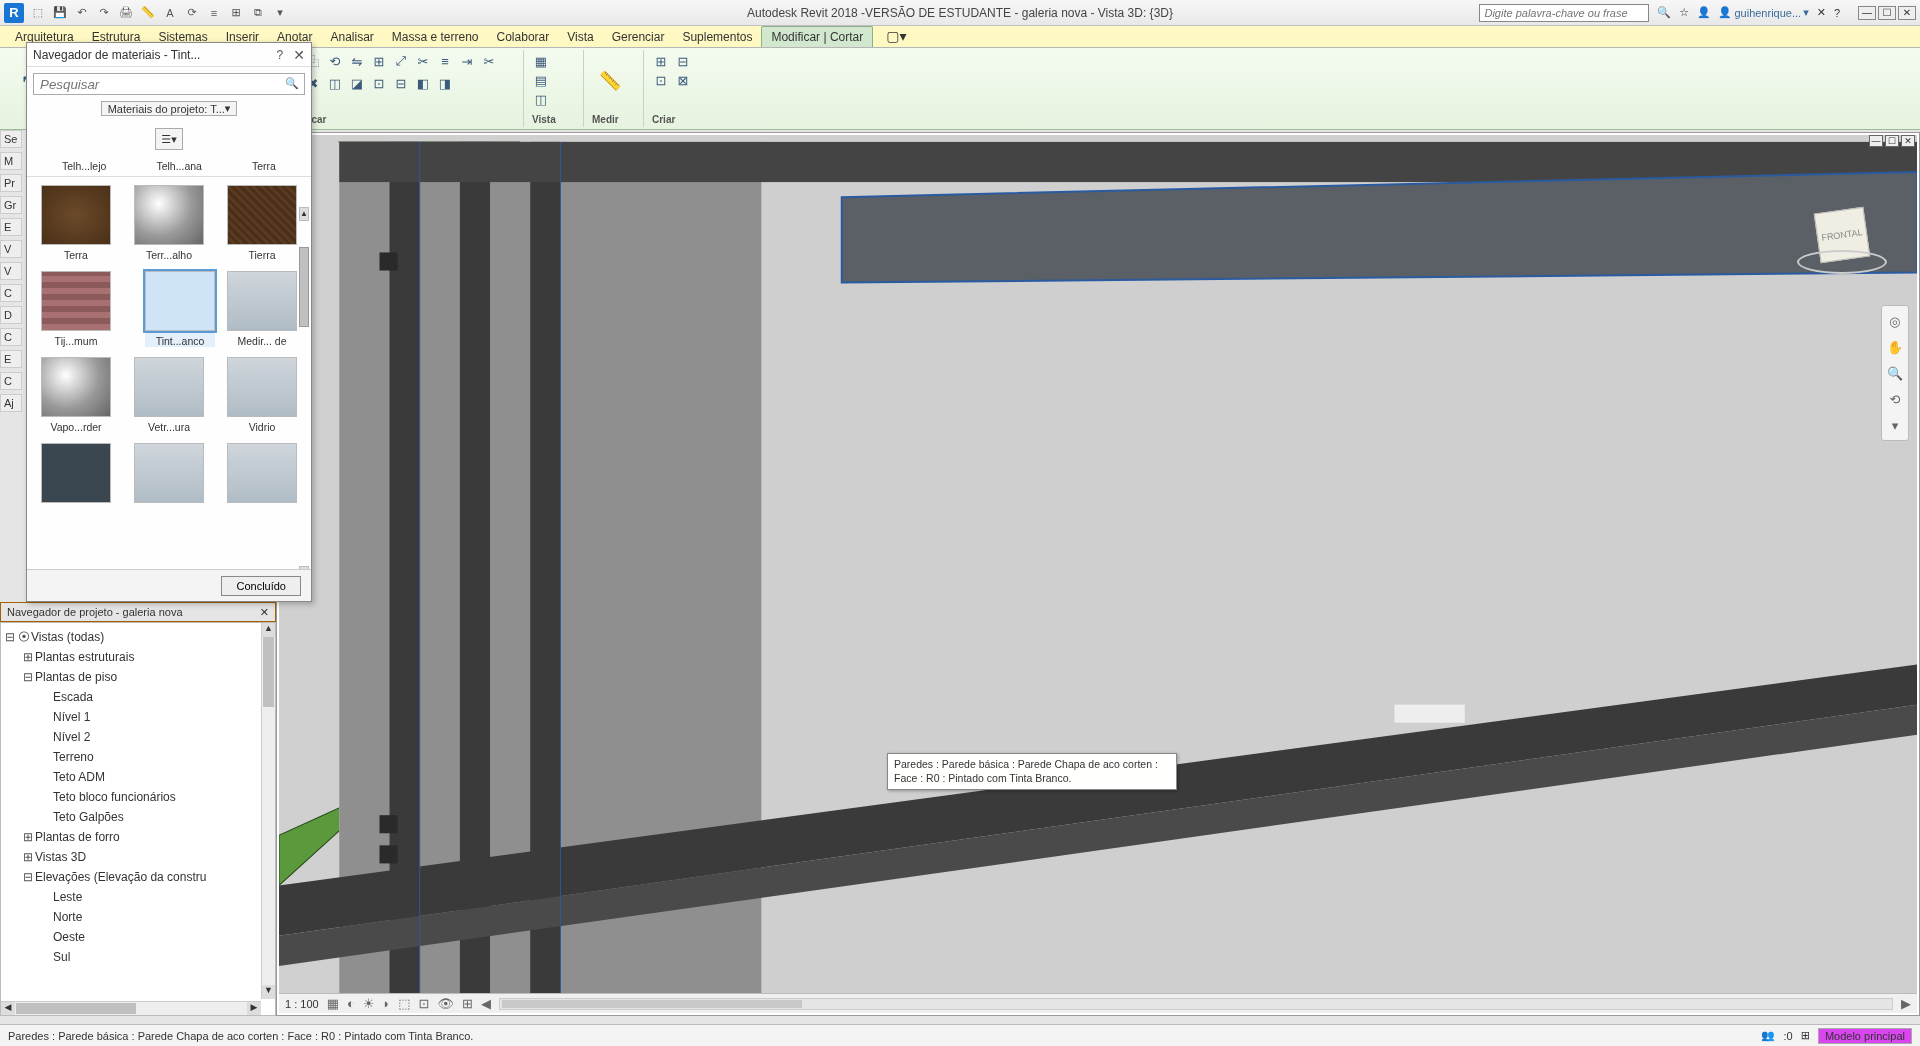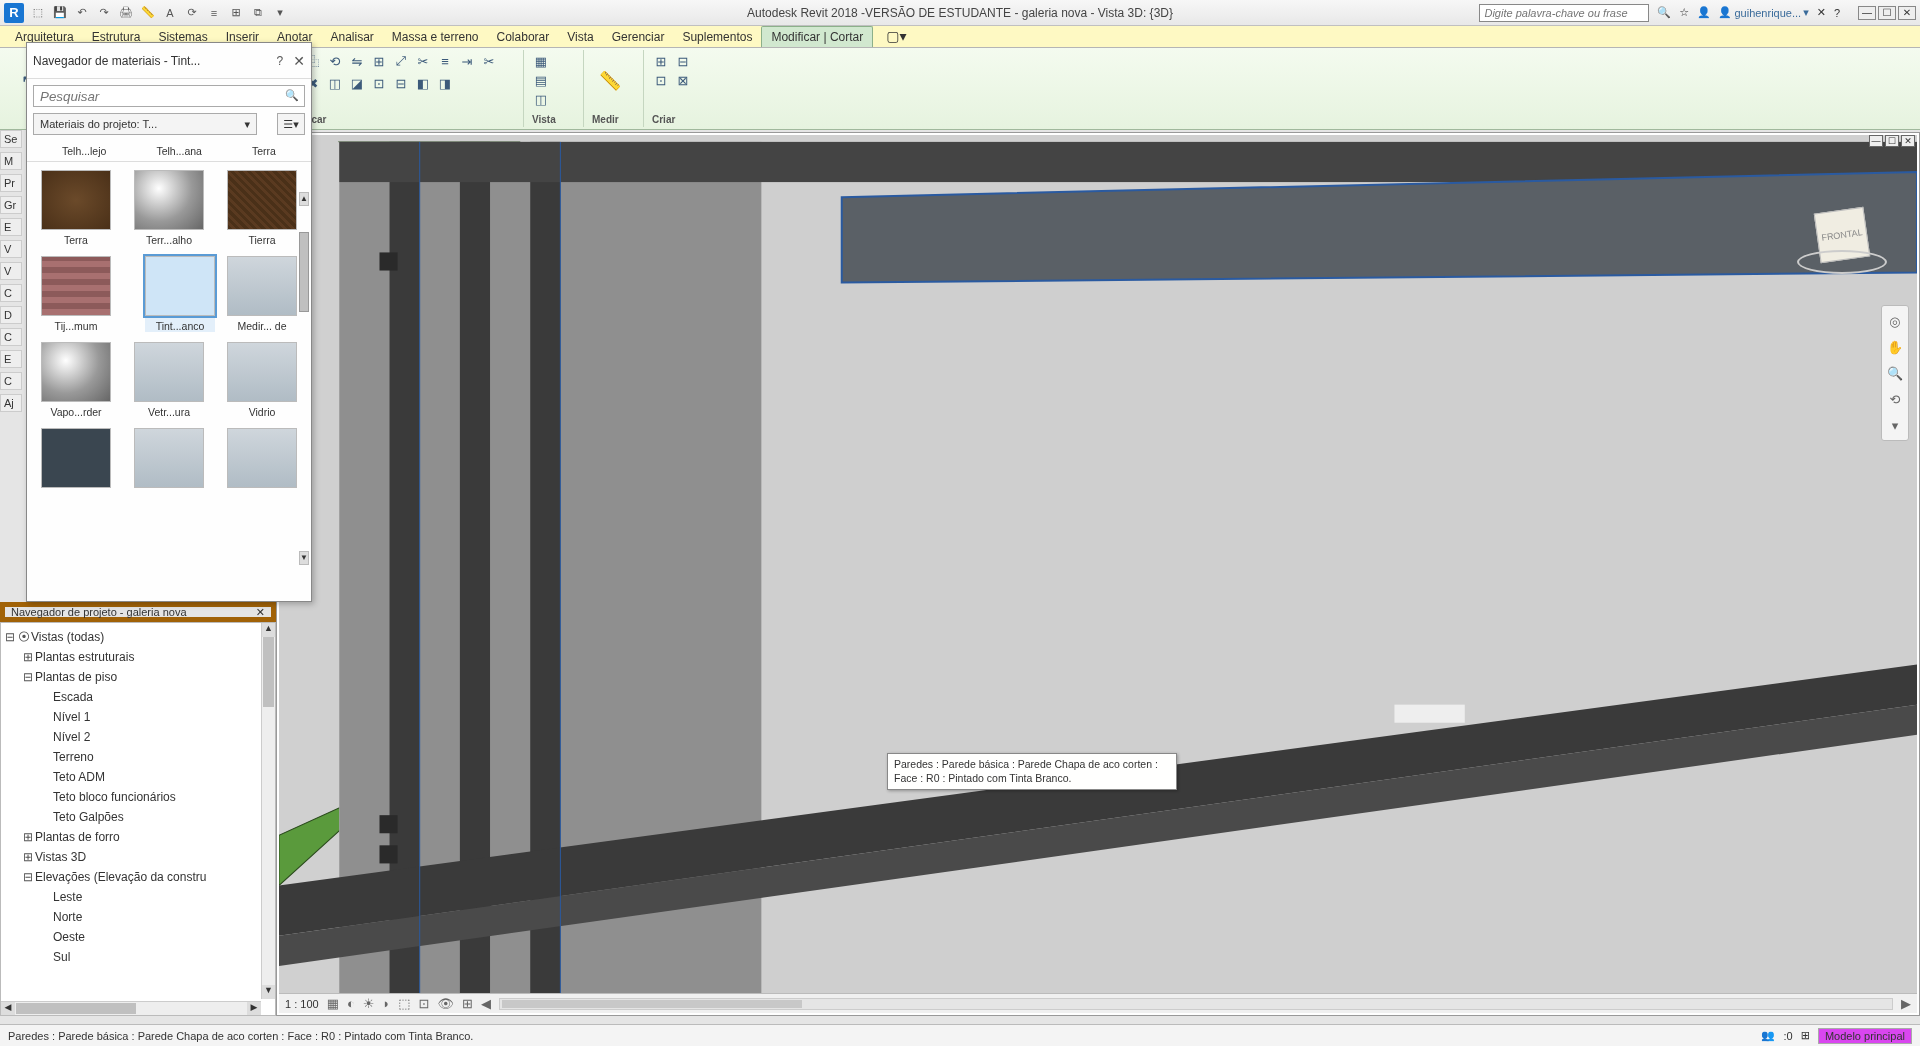--- a/index.html
+++ b/index.html
@@ -33,28 +33,28 @@
 .rb-ic.sm { width: 18px; height: 18px; font-size: 13px;}
 .rb-row { display:flex; gap:4px; align-items:center; height:20px;}
 .rb-col { display:flex; flex-direction:column; gap:1px;}
 
 
 .left-stub { position: absolute; left: 0; top: 130px; width: 22px; display:flex; flex-direction:column; gap:4px;}
 .left-stub span { font-size:11px; padding:2px 3px; background:#eee; border:1px solid #ccc;}
 
 
 .mat-browser { position: absolute; left: 26px; top: 42px; width: 286px; height: 560px; background: #fefefe; border: 1px solid #888; box-shadow: 2px 2px 6px rgba(0,0,0,0.25); z-index: 50;}
-.mat-title { height: 36px; display: flex; align-items: center; padding: 0 6px; font-size: 12px; border-bottom: 1px solid #ddd;}
+.mat-title { height: 24px; display: flex; align-items: center; padding: 0 6px; font-size: 12px; border-bottom: 1px solid #ddd;}
 .mat-title .help { margin-left: auto; color: #555;}
 .mat-title .close { margin-left: 10px; color: #555; font-size: 14px;}
 .mat-search { padding: 6px; }
 .mat-search input { width: 100%; height: 22px; border: 1px solid #aaa; padding: 0 22px 0 6px; font-style: italic; color: #888;}
 .mat-search-wrap { position: relative;}
 .mat-search-wrap .sic { position:absolute; right:6px; top:4px; color:#777;}
-.mat-filter { padding: 0 6px 6px; display:flex; gap:20px; align-items:center;}
+.mat-filter { padding: 0 6px 6px; display:flex; gap:12px; align-items:center;flex-direction:column;}
 .mat-filter .combo { flex:1; height:22px; border:1px solid #aaa; display:flex; align-items:center; padding:0 6px; justify-content:space-between; font-size:11px; background:#f4f4f4;}
 .mat-filter .viewbtn { width:28px; height:22px; border:1px solid #aaa; display:flex; align-items:center; justify-content:center; background:#f4f4f4;}
 .mat-grid-wrap { height: 440px; overflow:hidden; position:relative; border-top:1px solid #ddd;}
 .mat-grid { display: grid; grid-template-columns: repeat(3, 1fr); gap: 10px 8px; padding: 8px 10px;}
 .mat-item { display:flex; flex-direction:column; align-items:center; gap:4px; cursor:default;}
 .mat-item.selected .swatch { outline: 2px solid #5a9bd5; background:#cfe5f7;}
 .mat-item.selected { background:#e3effa;margin-left:22px;}
 .swatch { width: 70px; height: 60px; background:#888; display:flex; align-items:center; justify-content:center; border:1px solid #bbb;}
 .mat-cap { font-size: 10.5px; text-align:center; white-space:nowrap;}
 .sw-brown1 { background: radial-gradient(#6b4a2a,#4a3018);}
@@ -64,21 +64,21 @@
 .sw-paint { background: linear-gradient(135deg,#ddd 0%,#fff 40%,#ccc 60%,#eee 100%);}
 .sw-glass { background: linear-gradient(#cfd6dc,#b0bcc5);}
 .sw-dglass { background: #3a4650;}
 .mat-done { position:absolute; bottom:0; right:0; left:0; height:32px; background:#f4f4f4; border-top:1px solid #ccc; display:flex; align-items:center; justify-content:flex-end; padding:0 10px;}
 .mat-done button { padding: 3px 14px; border:1px solid #888; background:#eee; font-size:11px;}
 .mat-scroll { position:absolute; right:2px; top:30px; bottom:36px; width:10px;}
 .mat-scroll .arr { height:14px; background:#ddd; border:1px solid #bbb; text-align:center; font-size:8px; line-height:12px;}
 .mat-scroll .thumb { position:absolute; top:40px; left:0; right:0; height:80px; background:#c0c0c0; border:1px solid #999;}
 
 
-.proj-header { position:absolute; left:0; top:602px; width:276px; height:20px; background:#e5e5e5; border:5px solid #a16207; display:flex; align-items:center; padding:0 6px; font-size:11px;}
+.proj-header { position:absolute; left:0; top:602px; width:276px; height:20px; background:#e5e5e5; border:1px solid #a16207; display:flex; align-items:center; padding:0 6px; font-size:11px;}
 .proj-header .x { margin-left:auto;}
 
 .proj-tree { position:absolute; left:0; top:622px; width:276px; bottom:30px; background:#fff; border:1px solid #bbb; overflow:hidden; font-size:12px;}
 .proj-tree .inner { padding:4px 2px;}
 .tree-row { display:flex; align-items:center; height:20px; white-space:nowrap;}
 .tw { display:inline-block; width:14px; text-align:center; color:#555;}
 .ind1 { padding-left:18px;} .ind2 { padding-left:36px;}
 .proj-scroll { position:absolute; right:0; top:0; bottom:16px; width:14px; background:#eee; border-left:1px solid #ccc;}
 .proj-scroll .arr { height:14px; text-align:center; font-size:9px; background:#ddd;}
 .proj-scroll .thumb { position:absolute; top:14px; left:1px; right:1px; height:70px; background:#c0c0c0;}
@@ -362,20 +362,23 @@
           <div class="swatch sw-glass"></div>
           <div class="mat-cap"></div>
         </div>
       </div>
     <div class="mat-scroll">
       <div class="arr">▲</div>
       <div class="thumb"></div>
       <div class="arr" style="position:absolute;bottom:0;left:0;right:0;">▼</div>
     </div>
   </div>
+  <div class="mat-done">
+    <button>Concluído</button>
+  </div>
 </div>
 
 <div class="proj-header">
   <span>Navegador de projeto - galeria nova</span>
   <span class="x">✕</span>
 </div>
 
 <div class="proj-tree">
   <div class="inner" id="tree-host">
       <div class="tree-row ind0">

